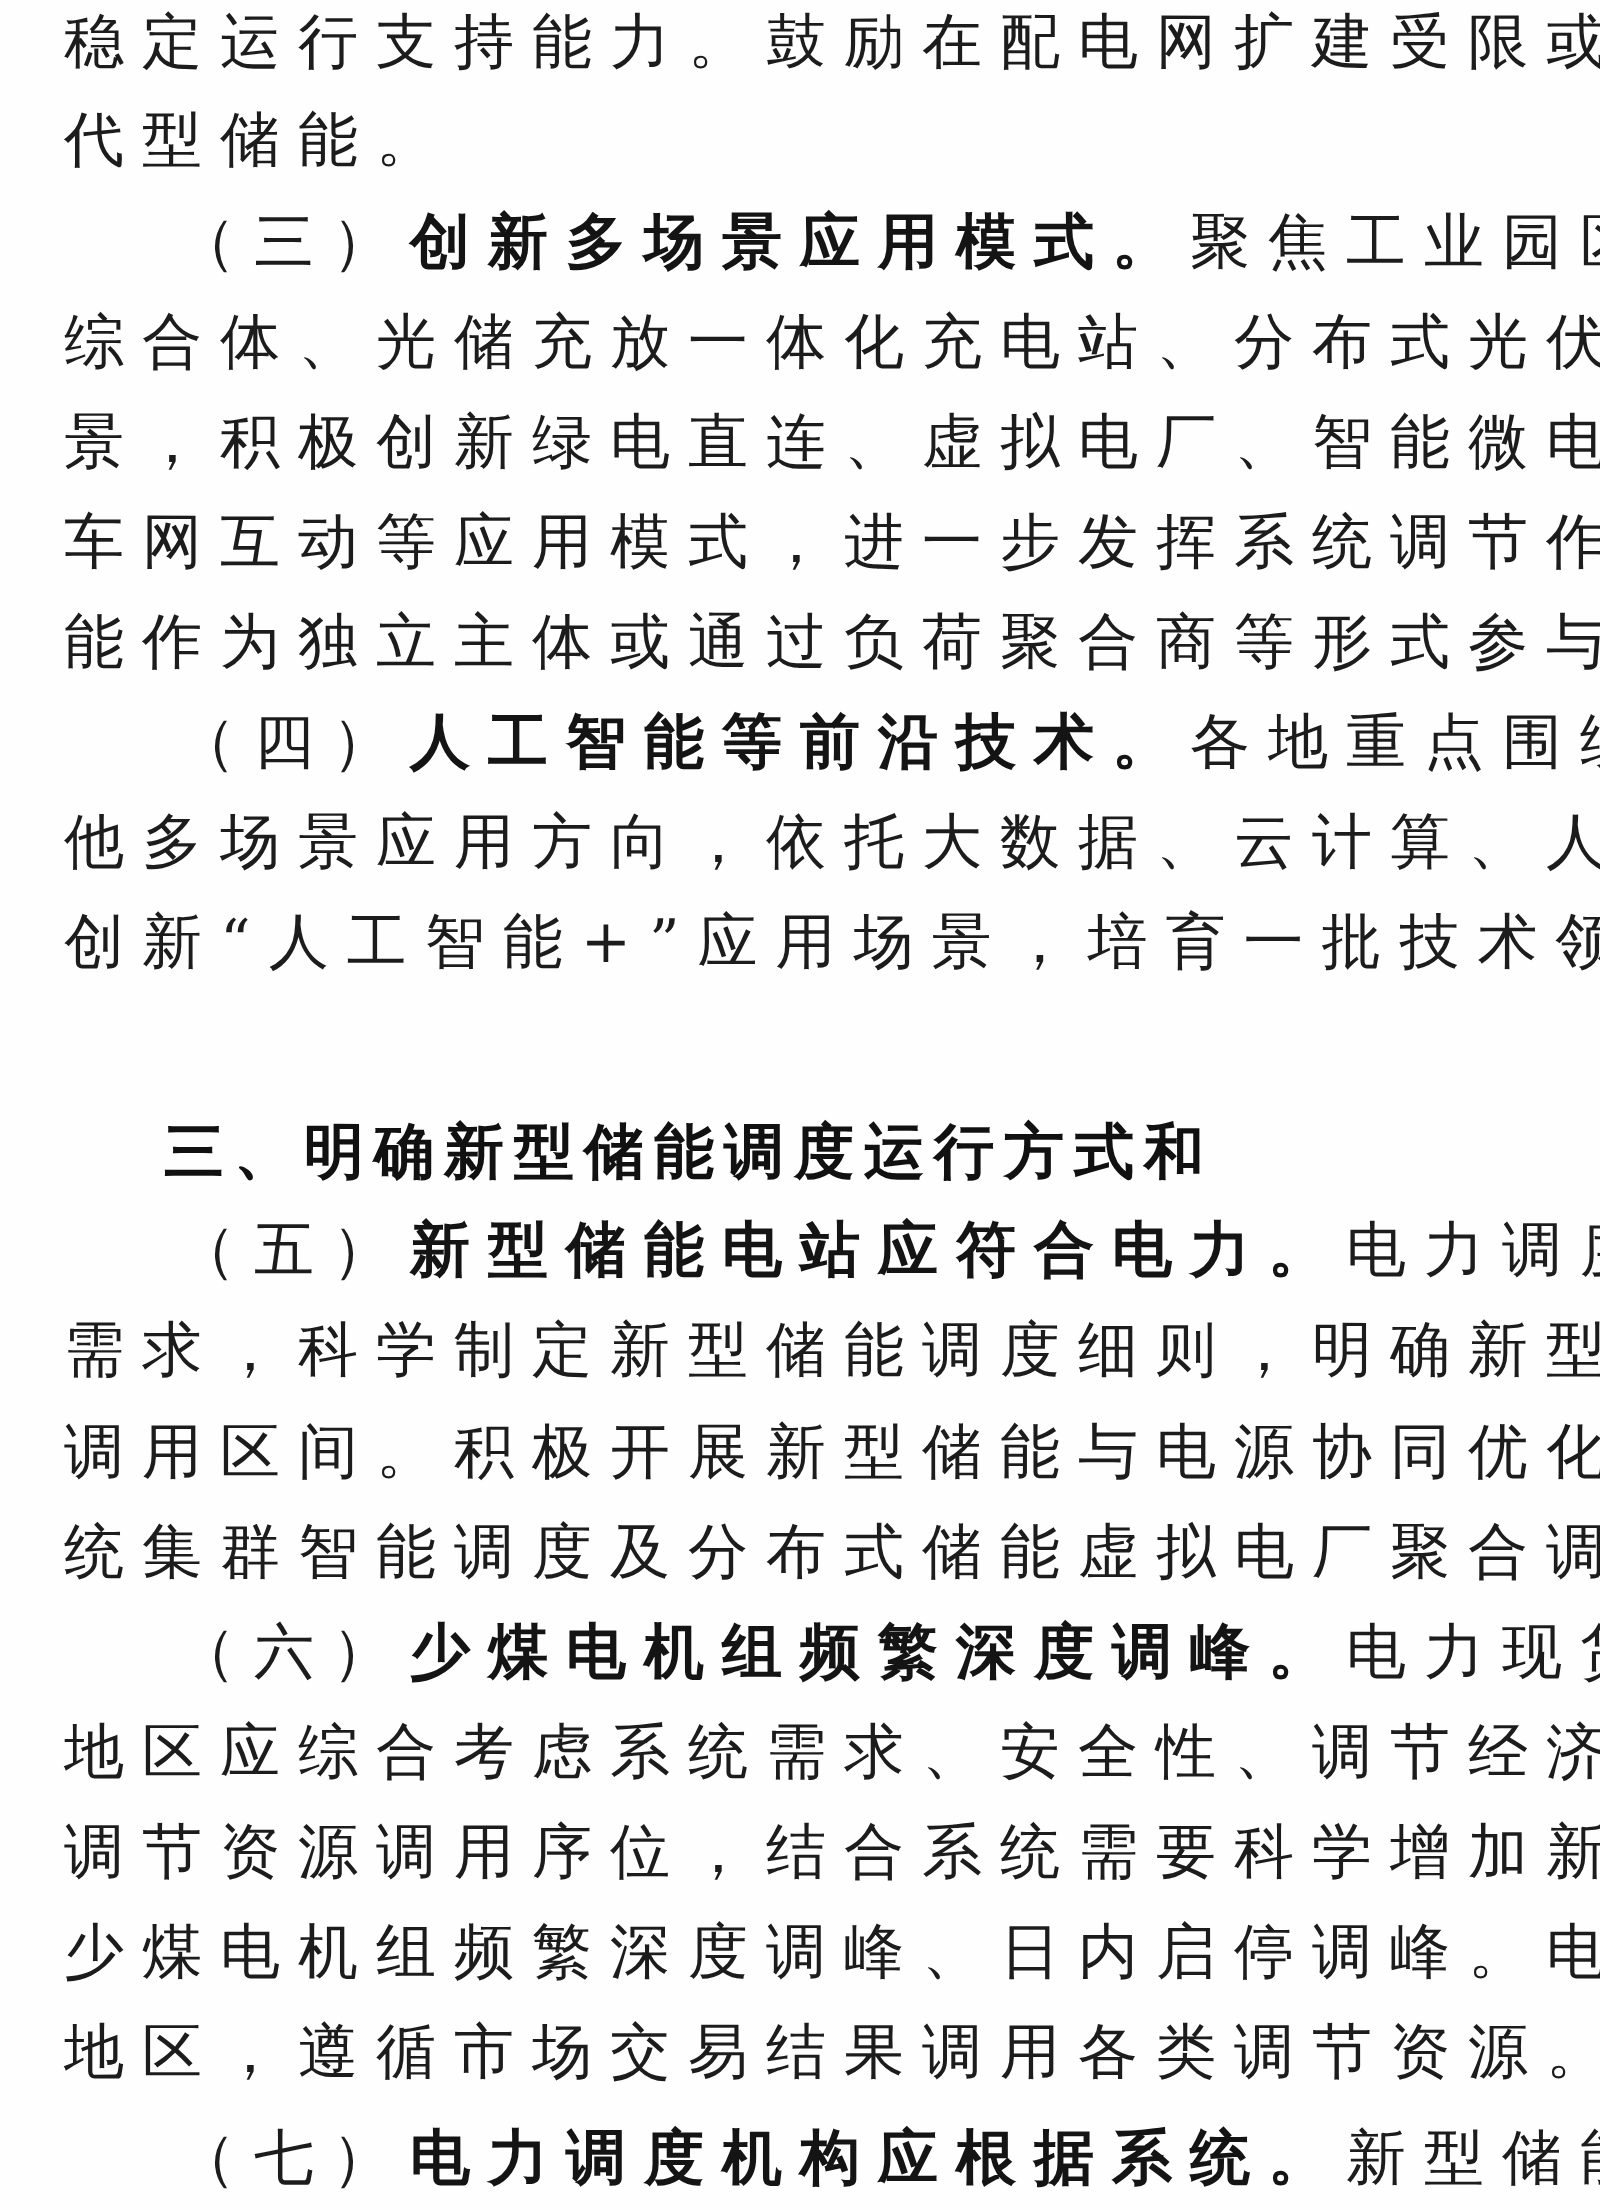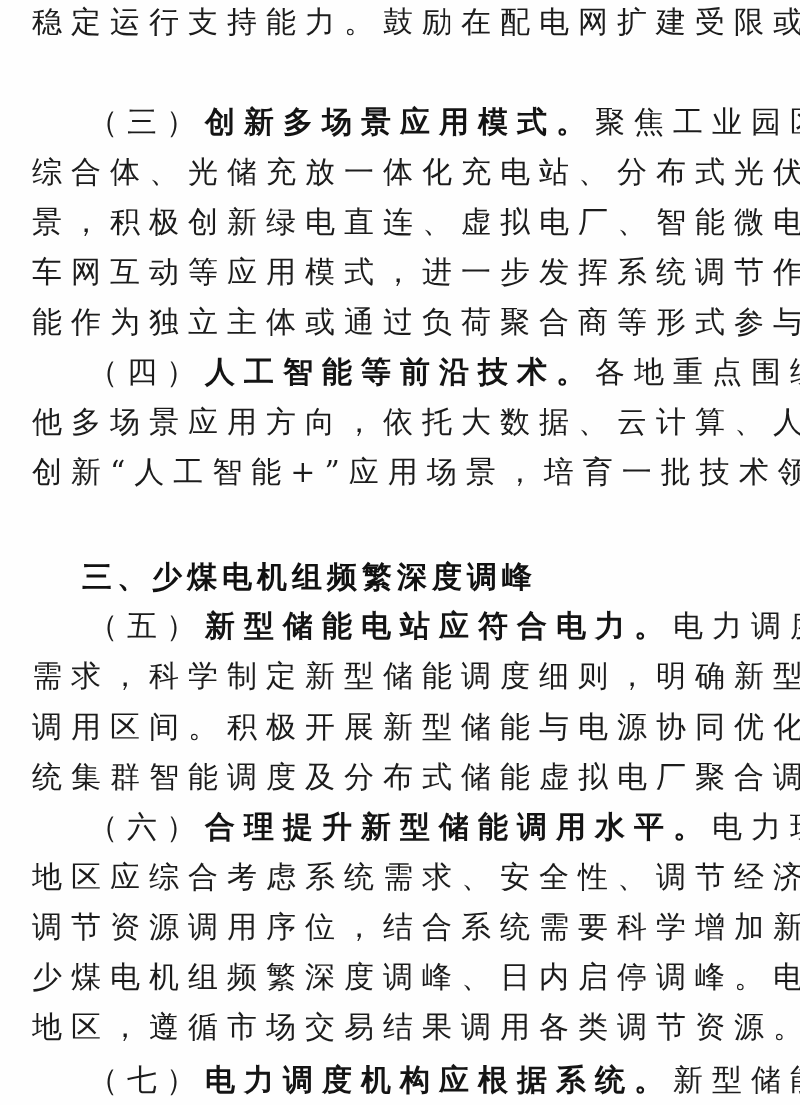--- a/index.html
+++ b/index.html
@@ -55,20 +55,23 @@
   </style>
 </head>
 <body>
 
 <div class="page">
 
   <div class="line" style="top:-3px">
     <span>稳定运行支持能力。鼓励在配电网扩建受限或偏远地区推广电网替</span>
   </div>
 
+  <div class="line" style="top:46px">
+    <span>代型储能。</span>
+  </div>
 
   <div class="line indent" style="top:97px">
     <span class="num-label">（三）</span><span class="sub-title">创新多场景应用模式。</span><span>聚焦工业园区、算力设施、商业</span>
   </div>
 
   <div class="line" style="top:147px">
     <span>综合体、光储充放一体化充电站、分布式光伏、通信基站等应用场</span>
   </div>
 
   <div class="line" style="top:197px">
@@ -90,41 +93,41 @@
   <div class="line" style="top:397px">
     <span>他多场景应用方向，依托大数据、云计算、人工智能等前沿技术，</span>
   </div>
 
   <div class="line" style="top:447px">
     <span>创新“人工智能+”应用场景，培育一批技术领先、应用前景好、</span>
   </div>
 
 
   <div class="line heading" style="top:552px">
-    <span>三、少煤电机组频繁深度调峰</span>
+    <span>三、明确新型储能调度运行方式和</span>
   </div>
 
   <div class="line indent" style="top:601px">
     <span class="num-label">（五）</span><span class="sub-title">新型储能电站应符合电力。</span><span>电力调度机构应根据系统</span>
   </div>
 
   <div class="line" style="top:651px">
     <span>需求，科学制定新型储能调度细则，明确新型储能调度运行方式和</span>
   </div>
 
   <div class="line" style="top:702px">
     <span>调用区间。积极开展新型储能与电源协同优化调度、规模化储能系</span>
   </div>
 
   <div class="line" style="top:752px">
     <span>统集群智能调度及分布式储能虚拟电厂聚合调控等调用方式创新。</span>
   </div>
 
   <div class="line indent" style="top:802px">
-    <span class="num-label">（六）</span><span class="sub-title">合理提升新型储能调用水平。</span><span>电力现货市场未连续运行</span>
+    <span class="num-label">（六）</span><span class="sub-title">少煤电机组频繁深度调峰。</span><span>电力现货市场未连续运行</span>
   </div>
 
   <div class="line" style="top:852px">
     <span>地区应综合考虑系统需求、安全性、调节经济性等因素，优化各类</span>
   </div>
 
   <div class="line" style="top:902px">
     <span>调节资源调用序位，结合系统需要科学增加新型储能调用，尽量减</span>
   </div>
 

